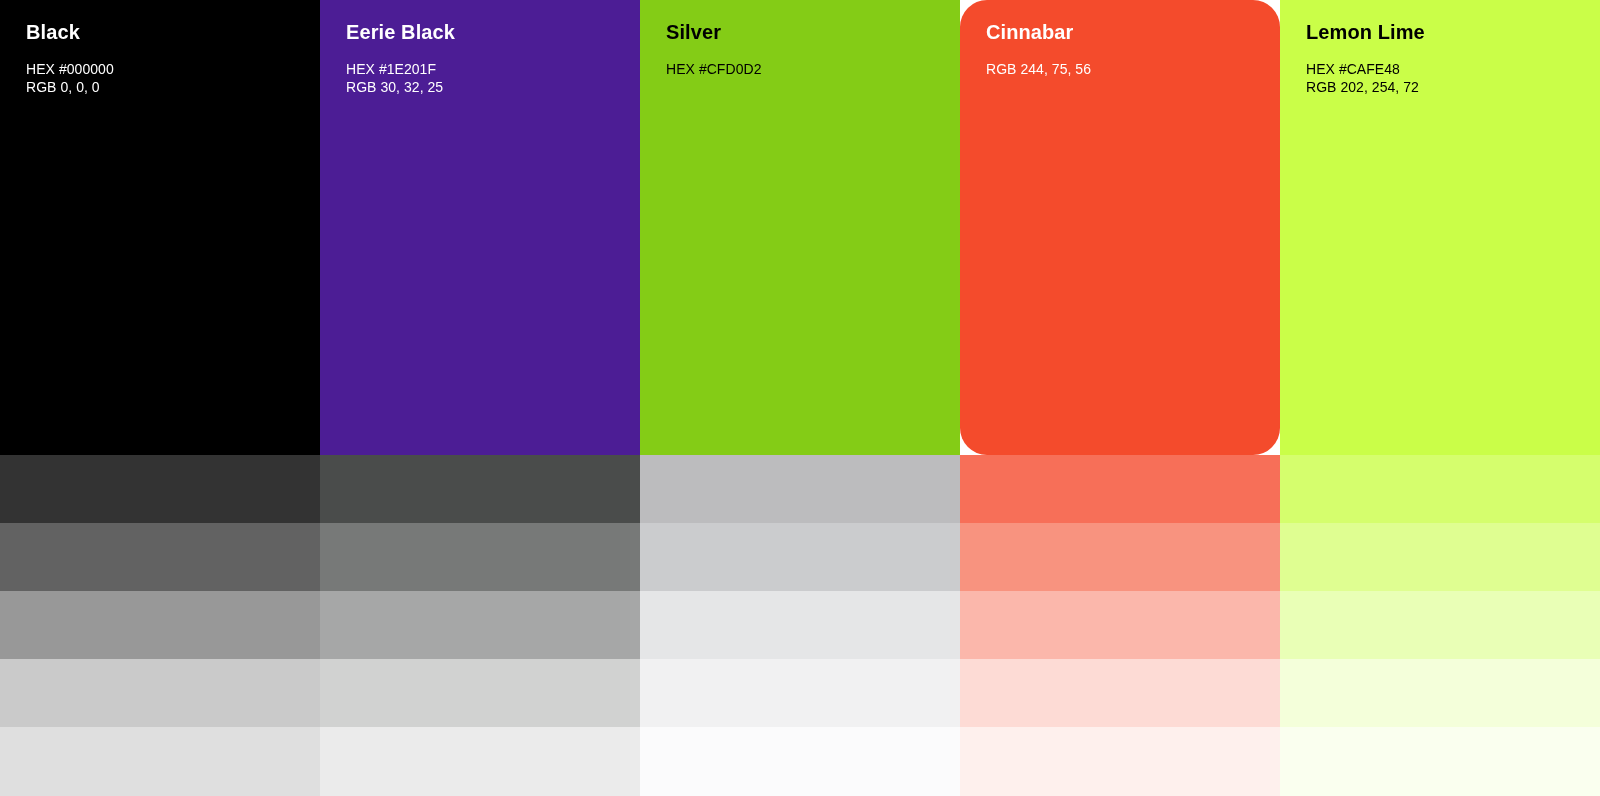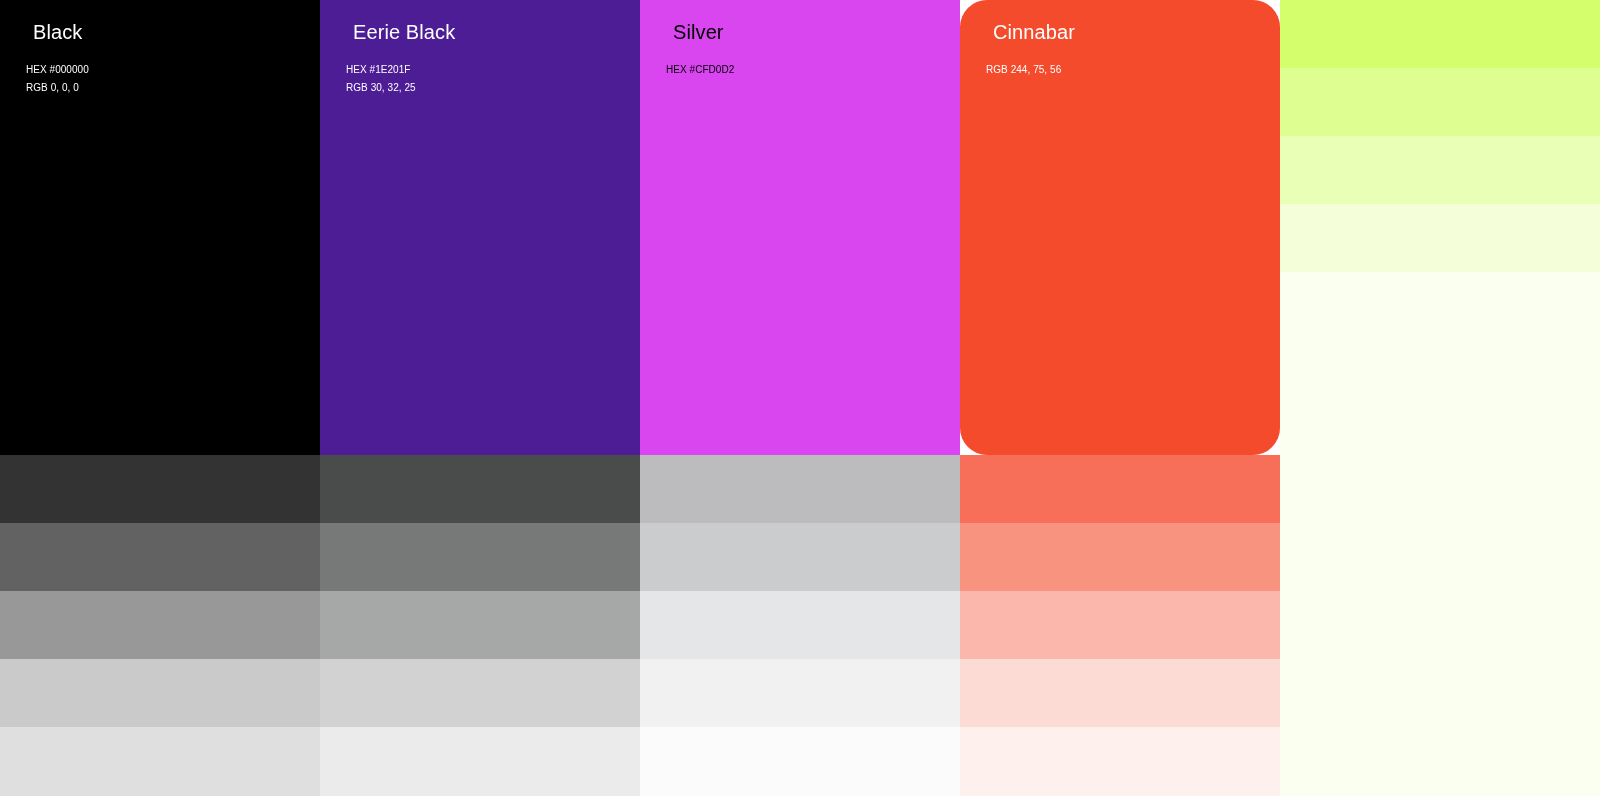--- a/index.html
+++ b/index.html
@@ -30,29 +30,28 @@
 
   .swatch-main {
     height: 455px;
     width: 100%;
     position: relative;
     padding: 19px 0 0 26px;
   }
 
   .swatch-name {
     font-size: 20px;
-    font-weight: normal;
+    font-weight: bold;
     letter-spacing: 0.1px;
     line-height: 26px;
-    margin-left: 7px;
   }
 
   .swatch-meta {
     margin-top: 16px;
-    font-size: 10px;
+    font-size: 14px;
     line-height: 17.5px;
     font-weight: normal;
     letter-spacing: 0.05px;
   }
 
   .swatch-hex, .swatch-rgb { display: block; }
 
   .tint-row {
     height: 68px;
     width: 100%;
@@ -87,21 +86,21 @@
           <span class="swatch-rgb">RGB 30, 32, 25</span>
         </div>
       </div>
       <div class="tint-row" style="background: rgb(74, 76, 75);"></div>
       <div class="tint-row" style="background: rgb(119, 121, 120);"></div>
       <div class="tint-row" style="background: rgb(166, 167, 167);"></div>
       <div class="tint-row" style="background: rgb(209, 210, 209);"></div>
       <div class="tint-row" style="background: rgb(235, 235, 235);"></div>
     </div>
     <div class="swatch-column">
-      <div class="swatch-main" style="background: #d946ef; color: rgb(0, 0, 0);">
+      <div class="swatch-main" style="background: #84cc16; color: rgb(0, 0, 0);">
         <div class="swatch-name">Silver</div>
         <div class="swatch-meta">
           <span class="swatch-hex">HEX #CFD0D2</span>
         </div>
       </div>
       <div class="tint-row" style="background: rgb(188, 188, 190);"></div>
       <div class="tint-row" style="background: rgb(203, 204, 206);"></div>
       <div class="tint-row" style="background: rgb(229, 230, 231);"></div>
       <div class="tint-row" style="background: rgb(241, 241, 242);"></div>
       <div class="tint-row" style="background: rgb(251, 251, 252);"></div>
@@ -113,19 +112,26 @@
           <span class="swatch-rgb">RGB 244, 75, 56</span>
         </div>
       </div>
       <div class="tint-row" style="background: rgb(247, 111, 88);"></div>
       <div class="tint-row" style="background: rgb(248, 147, 127);"></div>
       <div class="tint-row" style="background: rgb(251, 183, 171);"></div>
       <div class="tint-row" style="background: rgb(253, 219, 213);"></div>
       <div class="tint-row" style="background: rgb(254, 240, 237);"></div>
     </div>
     <div class="swatch-column">
+      <div class="swatch-main" style="background: rgb(202, 254, 72); color: rgb(0, 0, 0);">
+        <div class="swatch-name">Lemon Lime</div>
+        <div class="swatch-meta">
+          <span class="swatch-hex">HEX #CAFE48</span>
+          <span class="swatch-rgb">RGB 202, 254, 72</span>
+        </div>
+      </div>
       <div class="tint-row" style="background: rgb(213, 254, 109);"></div>
       <div class="tint-row" style="background: rgb(223, 254, 145);"></div>
       <div class="tint-row" style="background: rgb(233, 255, 182);"></div>
       <div class="tint-row" style="background: rgb(244, 255, 218);"></div>
       <div class="tint-row" style="background: rgb(250, 255, 239);"></div>
     </div>
   </div>
 
 </body></html>

